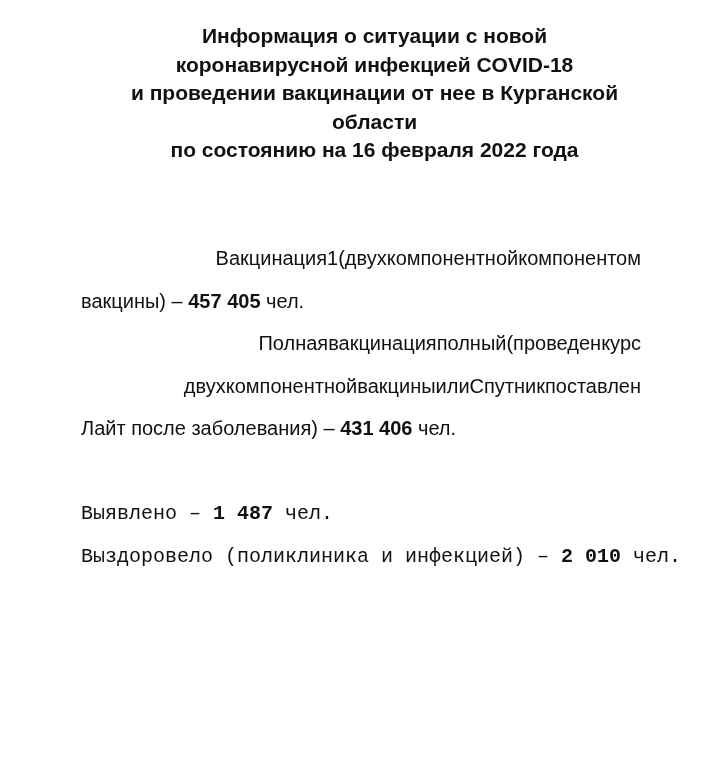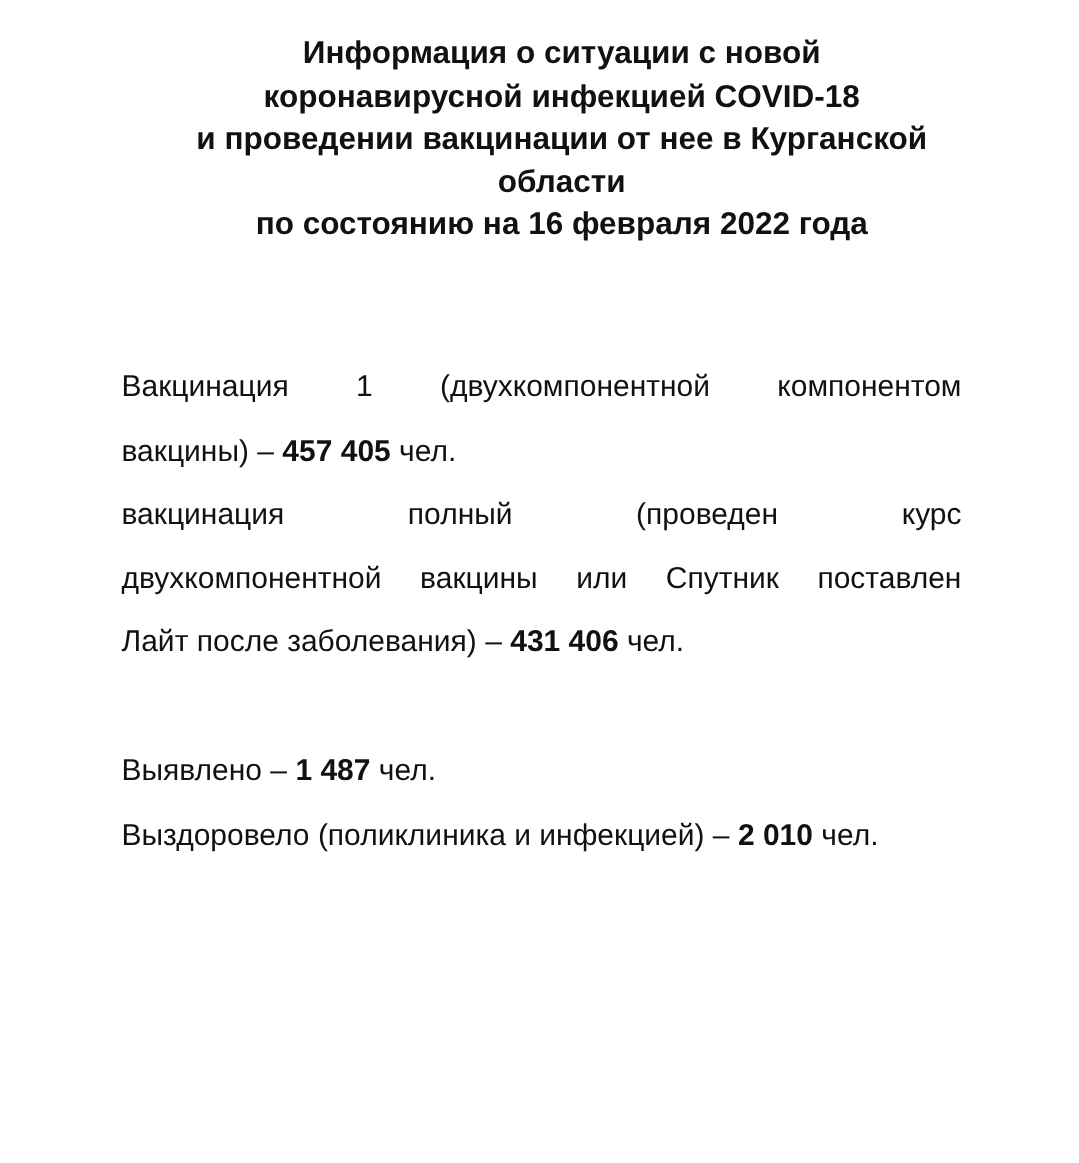--- a/index.html
+++ b/index.html
@@ -34,29 +34,30 @@
       left: 81px;
       width: 560px;
       font-size: 20px;
       line-height: 42.5px;
     }
     .vacc-block {
       top: 237px;
     }
     .stats-block {
       top: 493px;
+      font-family: Liberation Mono, monospace;
     }
     .para {
       margin: 0;
       text-align: justify;
       text-align-last: left;
     }
     .line-justify-flex {
       display: flex;
-      justify-content: space-between;
+      justify-content: flex-end;
       width: 560px;
       white-space: nowrap;
     }
     .line-plain {
       display: block;
       white-space: nowrap;
     }
     .num {
       font-weight: bold;
     }
@@ -79,20 +80,21 @@
       <span>1</span>
       <span>(двухкомпонентной</span>
       <span>компонентом</span>
     </div>
     <div class="line-plain">
       <span>вакцины) – </span><span class="num">457 405</span><span> чел.</span>
     </div>
   </div>
   <div class="para">
     <div class="line-justify-flex">
+      <span>Полная</span>
       <span>вакцинация</span>
       <span>полный</span>
       <span>(проведен</span>
       <span>курс</span>
     </div>
     <div class="line-justify-flex">
       <span>двухкомпонентной</span>
       <span>вакцины</span>
       <span>или</span>
       <span>Спутник</span>

